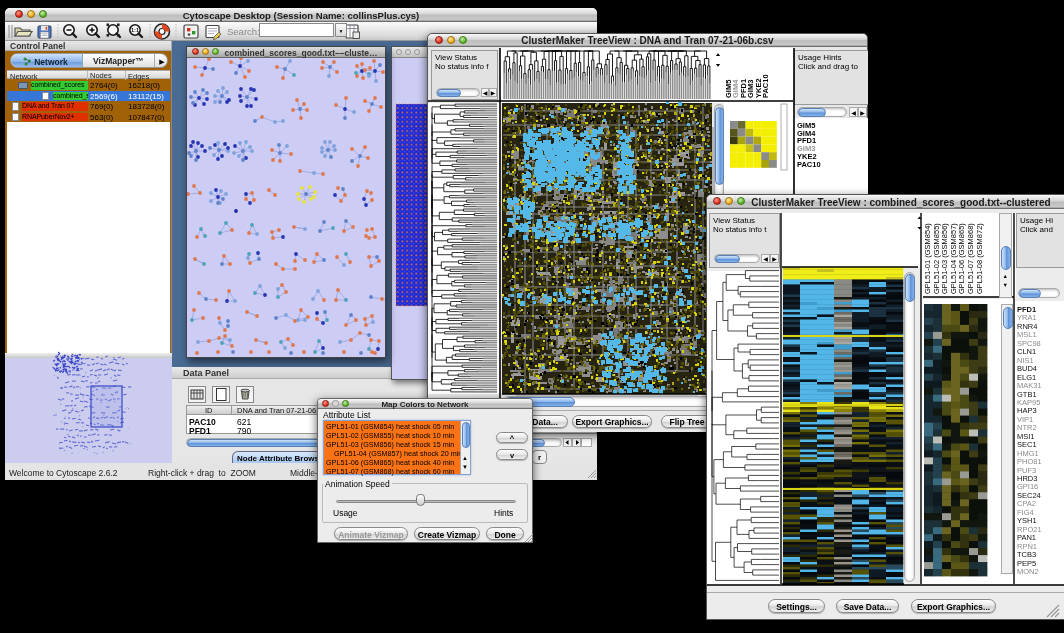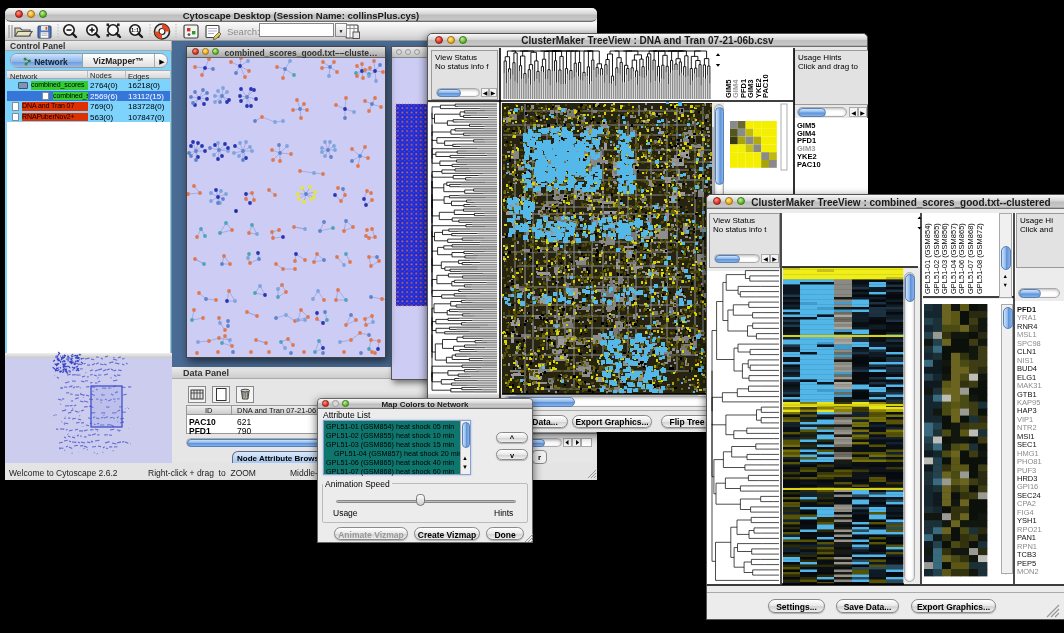--- a/index.html
+++ b/index.html
@@ -25,21 +25,21 @@
   border:1px solid #5580b8;}
 .bluethumbv{position:absolute;border-radius:6px;
   background:linear-gradient(90deg,#cfe2f8,#8db8ec 45%,#5f92d8 55%,#85b2e8);
   border:1px solid #5580b8;}
 .arrbox{position:absolute;background:#f4f4f4;border:1px solid #aaa;color:#000;
   text-align:center;}
 .white{background:#fff;}
 svg{position:absolute;left:0;top:0;}
 </style></head><body>
 <div class="win" style="left:5px;top:8px;width:592px;height:472px;background:#e8e8e8;border-radius:5px 5px 0 0;">
-    <div class="tbar" style="height:14px;border-radius:6px;">
+    <div class="tbar" style="height:14px;">
       <span class="tl r" style="left:10px;"></span>
       <span class="tl y" style="left:22px;"></span>
       <span class="tl g" style="left:34px;"></span>
       <div class="ttext" style="top:2px;font-size:9.5px;">Cytoscape Desktop (Session Name: collinsPlus.cys)</div>
     </div>
     <div class="abs" style="left:0;top:14px;width:592px;height:19px;background:linear-gradient(#fbfbfb,#dedede 70%,#cacaca);border-bottom:1px solid #999;"></div>
     <svg width="370" height="45" viewBox="5 8 370 45" style="position:absolute;left:0;top:0;">
       <path d="M9 25V38 M12 25V38" stroke="#aaa" stroke-width="1.5" fill="none"></path>
       <path d="M15 36 L15 28 L20 28 L22 30 L30 30 L30 36 Z" fill="#d8d4a8" stroke="#555" stroke-width="1.2"></path>
       <path d="M15 36 L18 31.5 L32 31.5 L29 36 Z" fill="#e8e4c0" stroke="#555" stroke-width="1.2"></path>
@@ -80,21 +80,21 @@
       <path d="M346 28.5h12M350 25v13M354 25v13" stroke="#778" stroke-width="0.8"></path>
       <rect x="353" y="32" width="6.5" height="6.5" fill="#e8e8e8" stroke="#444" stroke-width="0.9"></rect>
     </svg>
     <div class="abs" style="left:222px;top:18px;font-size:9.5px;color:#8a8a8a;">Search:</div>
     <div class="abs" style="left:254px;top:15px;width:75px;height:14px;background:#fff;border:1px solid #888;"></div>
     <div class="abs" style="left:330px;top:15px;width:12px;height:14px;background:linear-gradient(#fdfdfd,#d8d8d8);border:1px solid #888;text-align:center;font-size:5px;color:#000;padding-top:4px;">▼</div>
     <div class="abs" style="left:0;top:33px;width:167px;height:10px;background:linear-gradient(#e9e9e9,#cfcfcf);border-bottom:1px solid #aaa;border-right:1px solid #aaa;">
       <span style="position:absolute;left:5px;top:0px;font-size:8.5px;font-weight:bold;color:#333;">Control Panel</span>
     </div>
     <div class="abs" style="left:167px;top:33px;width:425px;height:326px;background:#4a6b94;"></div>
-    <div class="abs" style="left:0;top:43px;width:167px;height:429px;background:#7dd3fc;border-right:1px solid #888;padding-left:12px;">
+    <div class="abs" style="left:0;top:43px;width:167px;height:429px;background:#a16207;border-right:1px solid #888;padding-left:12px;">
       <div class="abs" style="left:5px;top:2px;width:158px;height:15px;border:1px solid #999;border-radius:8px;background:linear-gradient(#fff,#e0e0e0);overflow:hidden;">
         <div class="abs" style="left:0;top:0;width:72px;height:15px;background:linear-gradient(#cfe2fa,#8fb6ea 50%,#6f9ede 55%,#a8c8f0);border-right:1px solid #8aa;text-align:center;font-size:8.5px;font-weight:bold;color:#123;padding-top:2px;"><svg width="9" height="9" viewBox="0 0 9 9" style="position:relative;top:1px;left:-2px;display:inline;">
             <circle cx="2" cy="2" r="1.5" fill="#2a9a2a"></circle>
             <circle cx="6.5" cy="4" r="1.5" fill="#2a9a2a"></circle>
             <circle cx="3" cy="7" r="1.5" fill="#2a9a2a"></circle>
             <path d="M2 2L6.5 4L3 7" stroke="#444" stroke-width="0.7" fill="none"></path>
           </svg>Network</div>
         <div class="abs" style="left:72px;top:0;width:72px;height:15px;border-right:1px solid #aaa;text-align:center;font-size:8.5px;font-weight:bold;color:#222;padding-top:2px;">VizMapper™</div>
         <div class="abs" style="left:144px;top:0;width:14px;height:15px;text-align:center;font-size:7px;color:#000;padding-top:3.5px;">▶</div>
       </div>
@@ -643,21 +643,21 @@
     </div>
   </div>
 <div class="win" style="left:317px;top:398px;width:216px;height:145px;background:#ececec;border:1px solid #666;border-radius:4px 4px 0 0;">
     <div class="tbar" style="height:10px;border-radius:4px 4px 0 0;">
       <span class="tl r" style="left:4px;width:6.5px;height:6.5px;margin-top:-3.5px;"></span>
       <span class="tl o" style="left:14px;width:6.5px;height:6.5px;margin-top:-3.5px;"></span>
       <span class="tl g" style="left:24px;width:6.5px;height:6.5px;margin-top:-3.5px;"></span>
       <div class="ttext" style="top:0.5px;font-size:8px;">Map Colors to Network</div>
     </div>
     <div class="abs" style="left:5px;top:11px;font-size:8.5px;color:#000;">Attribute List</div>
-    <div class="abs" style="left:5px;top:21px;width:148px;height:55px;background:#0f766e;border:1px solid #8aa0c8;box-shadow:0 0 2px #9ab8e8;">
+    <div class="abs" style="left:5px;top:21px;width:148px;height:55px;background:#f97316;border:1px solid #8aa0c8;box-shadow:0 0 2px #9ab8e8;">
       <div style="position:absolute;left:2px;top:1px;font-size:7.2px;color:#000;white-space:nowrap;">GPL51-01 (GSM854) heat shock 05 min</div>
       <div style="position:absolute;left:2px;top:10px;font-size:7.2px;color:#000;white-space:nowrap;">GPL51-02 (GSM855) heat shock 10 min</div>
       <div style="position:absolute;left:2px;top:19px;font-size:7.2px;color:#000;white-space:nowrap;">GPL51-03 (GSM856) heat shock 15 min</div>
       <div style="position:absolute;left:10px;top:28px;font-size:7.2px;color:#000;white-space:nowrap;">GPL51-04 (GSM857) heat shock 20 min</div>
       <div style="position:absolute;left:2px;top:37px;font-size:7.2px;color:#000;white-space:nowrap;">GPL51-06 (GSM865) heat shock 40 min</div>
       <div style="position:absolute;left:2px;top:46px;font-size:7.2px;color:#000;white-space:nowrap;">GPL51-07 (GSM868) heat shock 60 min</div>
       <div class="abs" style="left:136px;top:0;width:10px;height:53px;background:#f0f0f0;border-left:1px solid #aaa;">
         <div class="bluethumbv" style="left:1px;top:1px;width:8px;height:26px;"></div>
         <div style="position:absolute;left:1px;top:34px;font-size:6px;color:#000;">▲</div>
         <div style="position:absolute;left:1px;top:43px;font-size:6px;color:#000;">▼</div>

